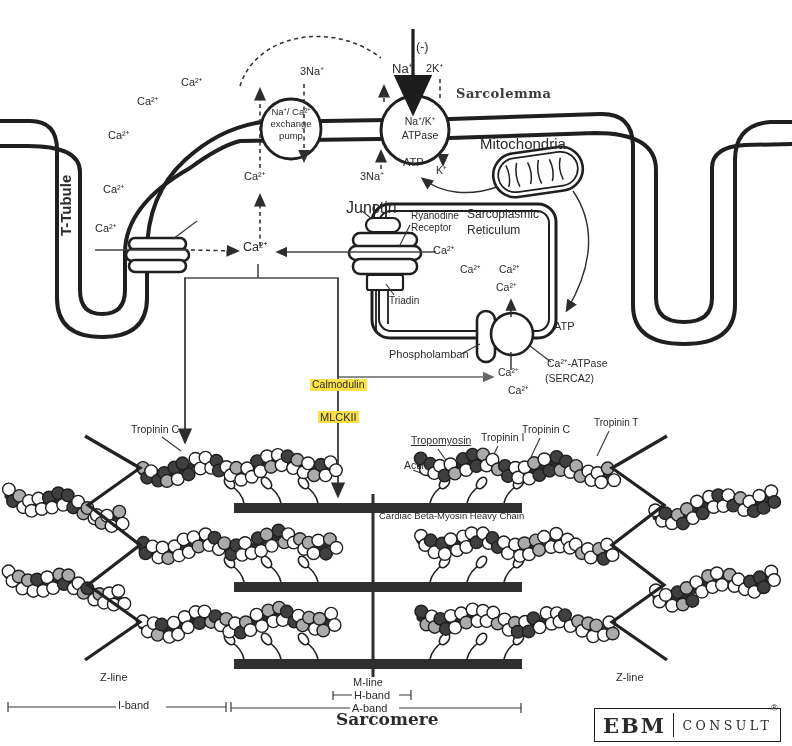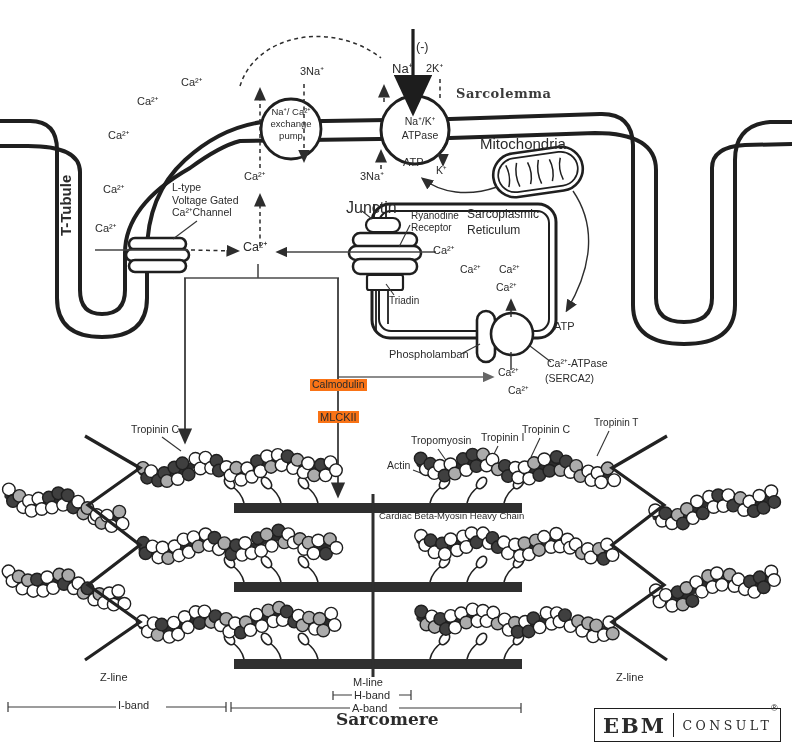--- a/index.html
+++ b/index.html
@@ -2,21 +2,21 @@
 <html><head>
 <meta charset="utf-8">
 <style>
   html,body{margin:0;padding:0;background:#ffffff;}
   #stage{position:relative;width:792px;height:746px;background:#ffffff;overflow:hidden;
          font-family:"Liberation Sans",sans-serif;color:#2b2b2b;}
   #art{position:absolute;left:0;top:0;}
   .lbl{position:absolute;white-space:nowrap;color:#2b2b2b;line-height:1.12;}
   .serifb{font-family:"DejaVu Serif","Liberation Serif",serif;font-weight:bold;}
   .ctr{text-align:center;white-space:normal;}
-  .wbg{background:#f97316;padding:0 2px;}
+  .wbg{background:#fde047;padding:0 2px;}
   .vert{transform:rotate(-90deg);transform-origin:center center;text-align:center;}
   #logo-box{position:absolute;left:594px;top:708px;width:187px;height:34px;
             border:1.6px solid #1e1e1e;display:flex;align-items:center;box-sizing:border-box;}
   #logo-box .ebm{font-family:"DejaVu Serif","Liberation Serif",serif;font-size:21px;font-weight:600;
                  letter-spacing:2px;padding:0 7px 0 8px;}
   #logo-box .div{width:1.4px;height:24px;background:#1e1e1e;}
   #logo-box .consult{font-family:"DejaVu Serif","Liberation Serif",serif;font-size:12.5px;
                      letter-spacing:3.5px;padding-left:8px;}
   .reg{position:absolute;left:771px;top:703px;font-size:9px;}
 </style>
@@ -544,25 +544,20 @@
 <div class="lbl" style="left:181px;top:76px;font-size:11px;">Ca²⁺</div>
 <div class="lbl" style="left:137px;top:95px;font-size:11px;">Ca²⁺</div>
 <div class="lbl" style="left:108px;top:129px;font-size:11px;">Ca²⁺</div>
 <div class="lbl" style="left:103px;top:183px;font-size:11px;">Ca²⁺</div>
 <div class="lbl" style="left:95px;top:222px;font-size:11px;">Ca²⁺</div>
 <div class="lbl" style="left:244px;top:170px;font-size:11px;">Ca²⁺</div>
 <div class="lbl" style="left:243px;top:240px;font-size:12.5px;">Ca²⁺</div>
 
 <div class="lbl vert" style="left:11px;top:197px;width:110px;font-size:15px;font-weight:bold;">T-Tubule</div>
 
-<div class="lbl" style="left:172px;top:181px;font-size:10.5px;line-height:12.5px;">
-  <div>L-type</div>
-  <div>Voltage Gated</div>
-  <div>Ca²⁺Channel</div>
-</div>
 
 <div class="lbl" style="left:346px;top:199px;font-size:16px;">Junctin</div>
 <div class="lbl" style="left:411px;top:210px;font-size:10px;line-height:11.5px;">
   <div>Ryanodine</div>
   <div>Receptor</div>
 </div>
 <div class="lbl" style="left:467px;top:207px;font-size:12px;line-height:15.5px;">
   <div>Sarcoplasmic</div>
   <div>Reticulum</div>
 </div>
@@ -577,22 +572,22 @@
 <div class="lbl" style="left:547px;top:358px;font-size:10.5px;">Ca²⁺-ATPase</div>
 <div class="lbl" style="left:545px;top:373px;font-size:10.5px;">(SERCA2)</div>
 <div class="lbl" style="left:554px;top:320px;font-size:11px;">ATP</div>
 <div class="lbl" style="left:498px;top:367px;font-size:10.5px;">Ca²⁺</div>
 <div class="lbl" style="left:508px;top:385px;font-size:10.5px;">Ca²⁺</div>
 
 <div class="lbl wbg" style="left:310px;top:379px;font-size:10.5px;">Calmodulin</div>
 <div class="lbl wbg" style="left:318px;top:411px;font-size:11px;">MLCKII</div>
 
 <div class="lbl" style="left:131px;top:424px;font-size:10.5px;">Tropinin C</div>
-<div class="lbl" style="left:387px;top:460px;font-size:10.5px;">Actin</div>
-<div class="lbl" style="left:411px;top:435px;font-size:10.5px;">Tropomyosin</div>
+<div class="lbl" style="left:404px;top:460px;font-size:10.5px;">Actin</div>
+<div class="lbl" style="left:411px;top:435px;font-size:10.5px;text-decoration:underline;">Tropomyosin</div>
 <div class="lbl" style="left:481px;top:432px;font-size:10.5px;">Tropinin I</div>
 <div class="lbl" style="left:522px;top:424px;font-size:10.5px;">Tropinin C</div>
 <div class="lbl" style="left:594px;top:417px;font-size:10px;">Tropinin T</div>
 <div class="lbl" style="left:379px;top:511px;font-size:9.5px;">Cardiac Beta-Myosin Heavy Chain</div>
 <div class="lbl" style="left:100px;top:671px;font-size:11px;">Z-line</div>
 <div class="lbl" style="left:616px;top:671px;font-size:11px;">Z-line</div>
 <div class="lbl" style="left:353px;top:676px;font-size:11px;">M-line</div>
 <div class="lbl" style="left:354px;top:689px;font-size:11px;">H-band</div>
 <div class="lbl" style="left:352px;top:702px;font-size:11px;">A-band</div>
 <div class="lbl" style="left:118px;top:699px;font-size:11px;">I-band</div>

